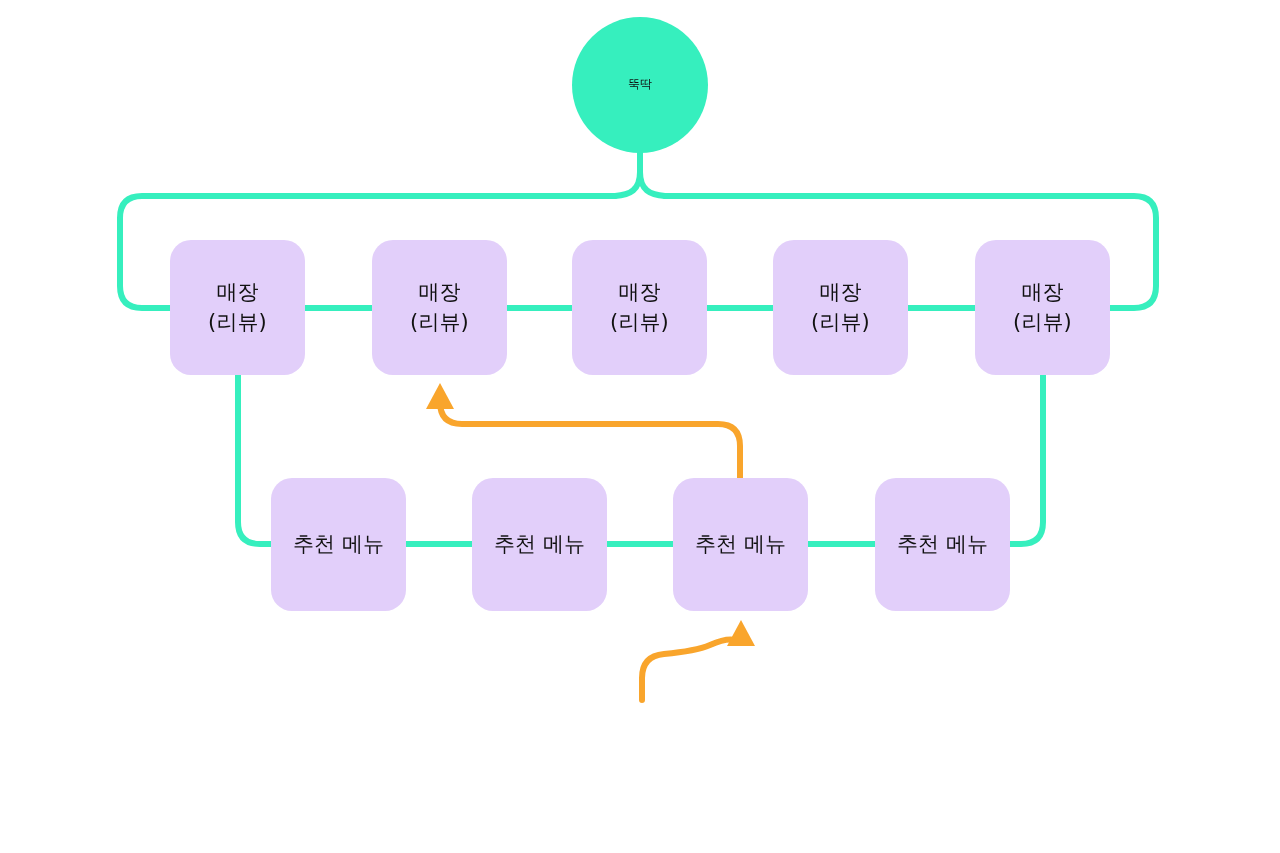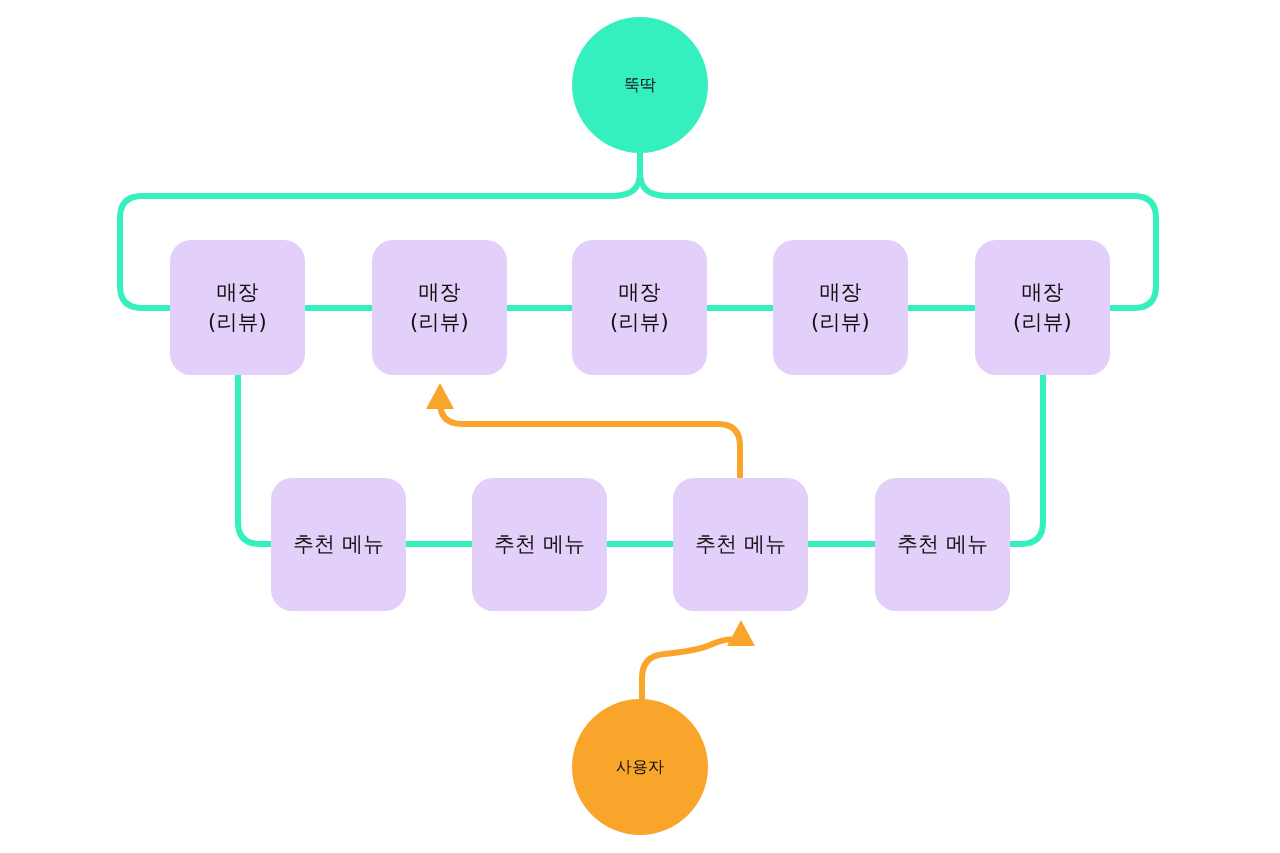--- a/index.html
+++ b/index.html
@@ -47,21 +47,21 @@
   .node-circle.orange { background: #F9A52C; }
   .node-label {
     color: #111111;
     font-size: 21px;
     line-height: 1.42;
     letter-spacing: 0.1px;
     white-space: pre-line;
     font-weight: 400;
   }
   .node-circle .node-label {
-    font-size: 16px;
+    font-size: 12px;
   }
 </style>
 </head>
 <body>
 
 <div id="canvas">
 
   <svg id="edges" viewBox="0 0 1280 853" xmlns="http://www.w3.org/2000/svg">
 
     <g fill="none" stroke="#36EFBE" stroke-width="6" stroke-linecap="round" stroke-linejoin="round">
@@ -139,17 +139,14 @@
   </div>
 
   <div class="node node-box" style="left:673px; top:478px; width:135px; height:133px;">
     <span class="node-label">추천 메뉴</span>
   </div>
 
   <div class="node node-box" style="left:875px; top:478px; width:135px; height:133px;">
     <span class="node-label">추천 메뉴</span>
   </div>
 
-  <div class="node node-circle orange" style="left:572px; top:699px; width:136px; height:136px;">
-    <span class="node-label">사용자</span>
-  </div>
 
 </div>
 
 </body></html>

